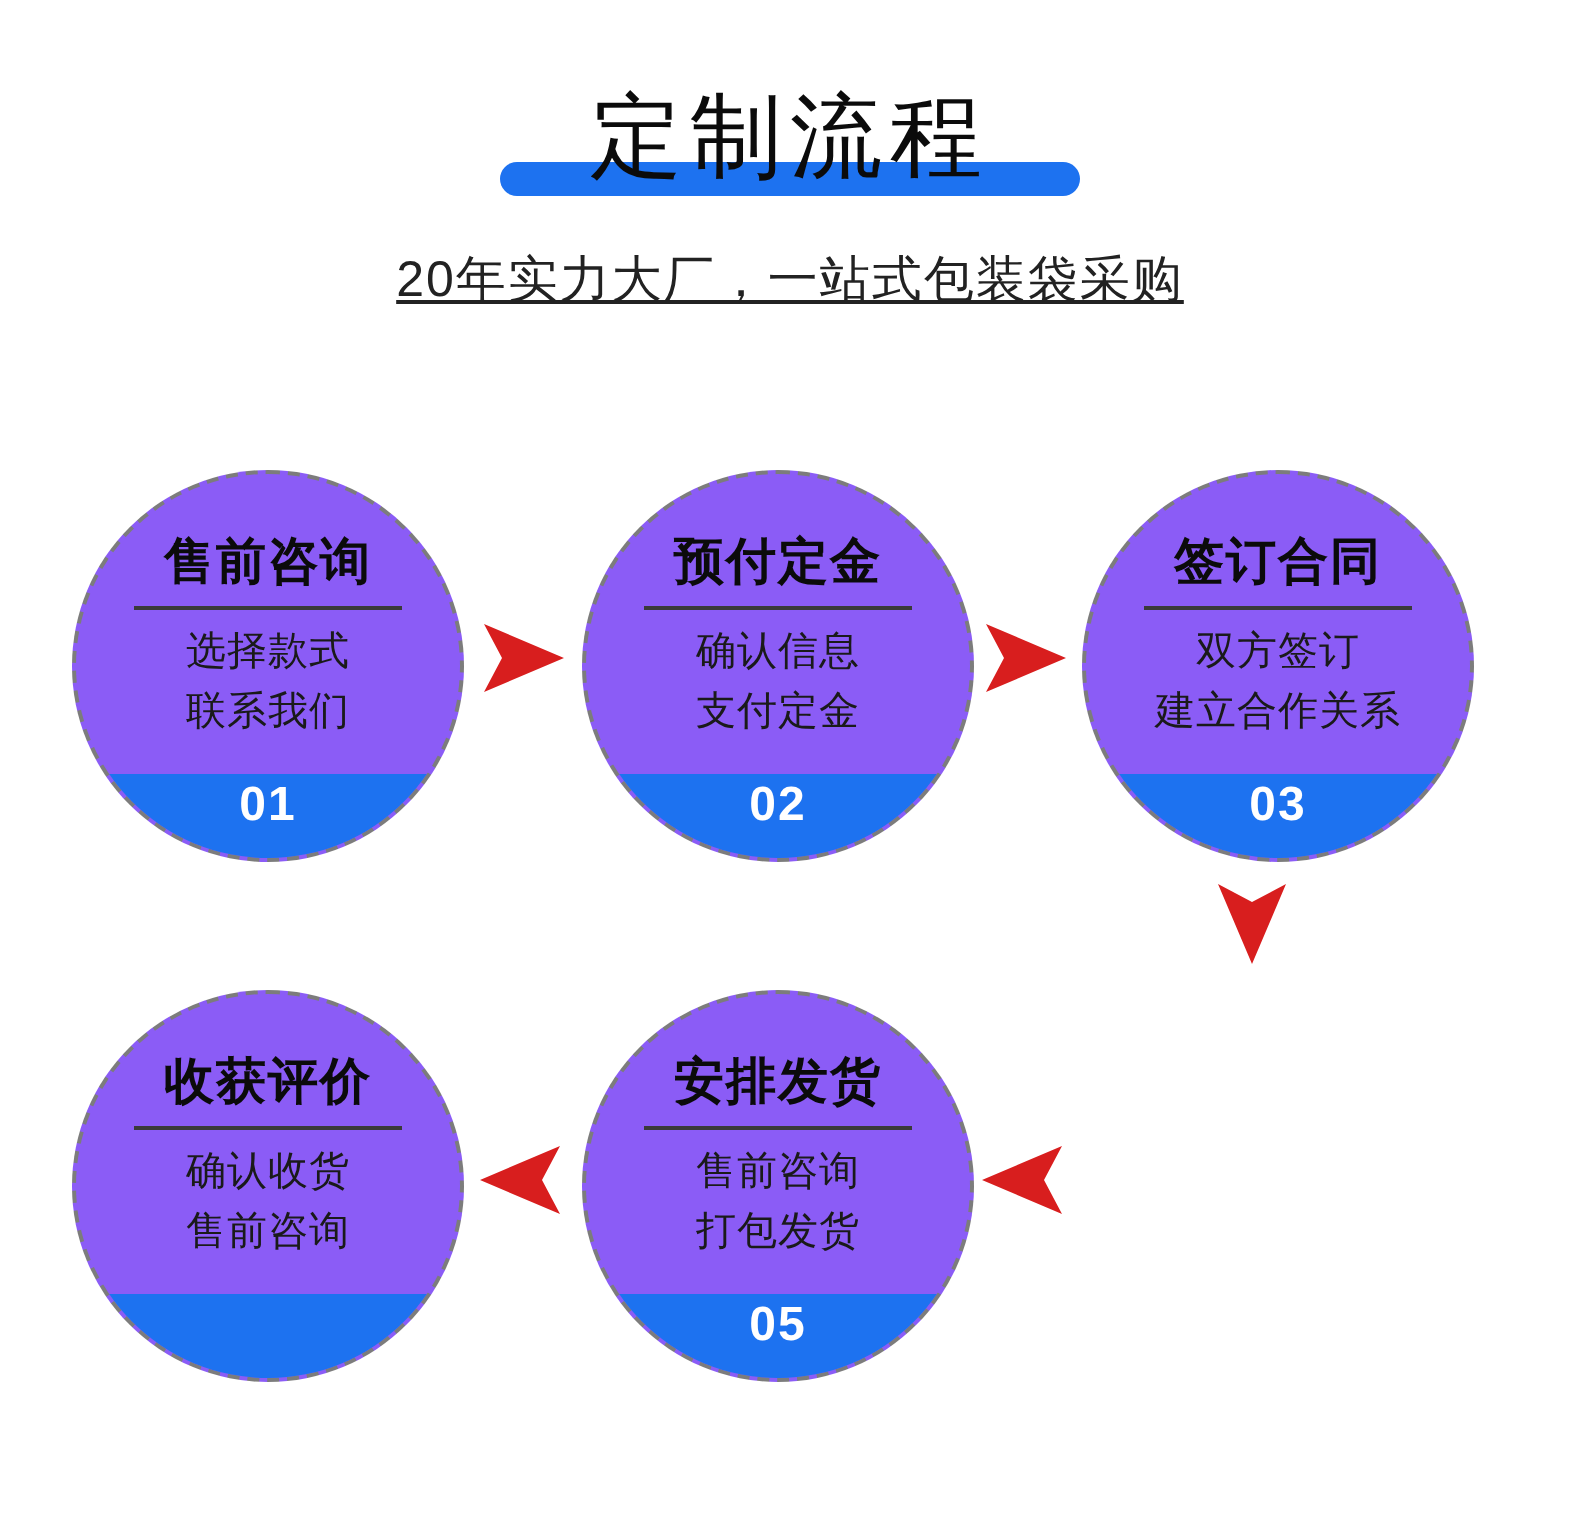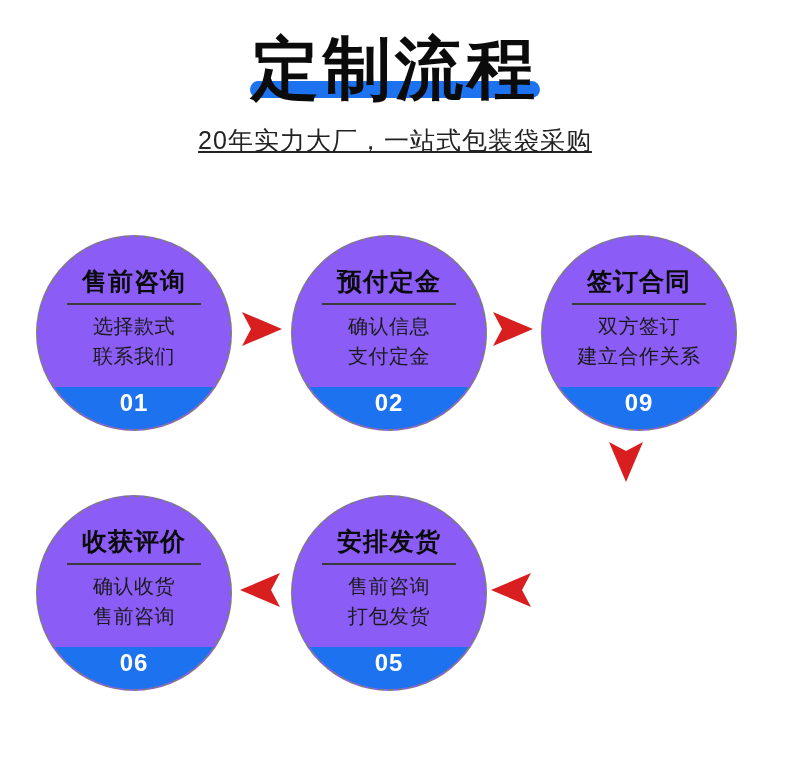--- a/index.html
+++ b/index.html
@@ -35,23 +35,23 @@
     bottom: 2px;
     width: 290px;
     height: 17px;
     background: #1d72f0;
     border-radius: 9px;
     z-index: 0;
   }
   .page-title {
     position: relative;
     z-index: 1;
-    font-size: 68px;
+    font-size: 46px;
     line-height: 64px;
-    font-weight: bold;
+    font-weight: normal;
     color: #0b0b0b;
     letter-spacing: 4px;
     padding: 0 14px;
     white-space: nowrap;
   }
   .page-subtitle {
     margin-top: 24px;
     font-size: 25px;
     line-height: 32px;
     color: #222222;
@@ -209,21 +209,21 @@
       <svg width="196" height="196" viewBox="0 0 196 196" aria-hidden="true">
         <path d="M 16.5 152 A 96 96 0 0 0 179.5 152 Z" fill="#1d72f0"></path>
       </svg>
     </div>
     <div class="node-inner">
       <div class="node-title">签订合同</div>
       <div class="node-divider"></div>
       <div class="node-line">双方签订</div>
       <div class="node-line second">建立合作关系</div>
     </div>
-    <div class="node-num">09</div>
+    <div class="node-num">03</div>
   </div>
 
 
   <div class="node n5">
     <div class="node-seg">
       <svg width="196" height="196" viewBox="0 0 196 196" aria-hidden="true">
         <path d="M 16.5 152 A 96 96 0 0 0 179.5 152 Z" fill="#1d72f0"></path>
       </svg>
     </div>
     <div class="node-inner">
@@ -240,21 +240,20 @@
       <svg width="196" height="196" viewBox="0 0 196 196" aria-hidden="true">
         <path d="M 16.5 152 A 96 96 0 0 0 179.5 152 Z" fill="#1d72f0"></path>
       </svg>
     </div>
     <div class="node-inner">
       <div class="node-title">收获评价</div>
       <div class="node-divider"></div>
       <div class="node-line">确认收货</div>
       <div class="node-line second">售前咨询</div>
     </div>
-    <div class="node-num">06</div>
   </div>
 
   <div class="arrow a1">
     <svg width="46" height="38" viewBox="0 0 46 38" aria-hidden="true">
       <path d="M 44 19 L 4 36 L 13 19 L 4 2 Z" fill="#d81e1e"></path>
     </svg>
   </div>
 
   <div class="arrow a2">
     <svg width="46" height="38" viewBox="0 0 46 38" aria-hidden="true">

